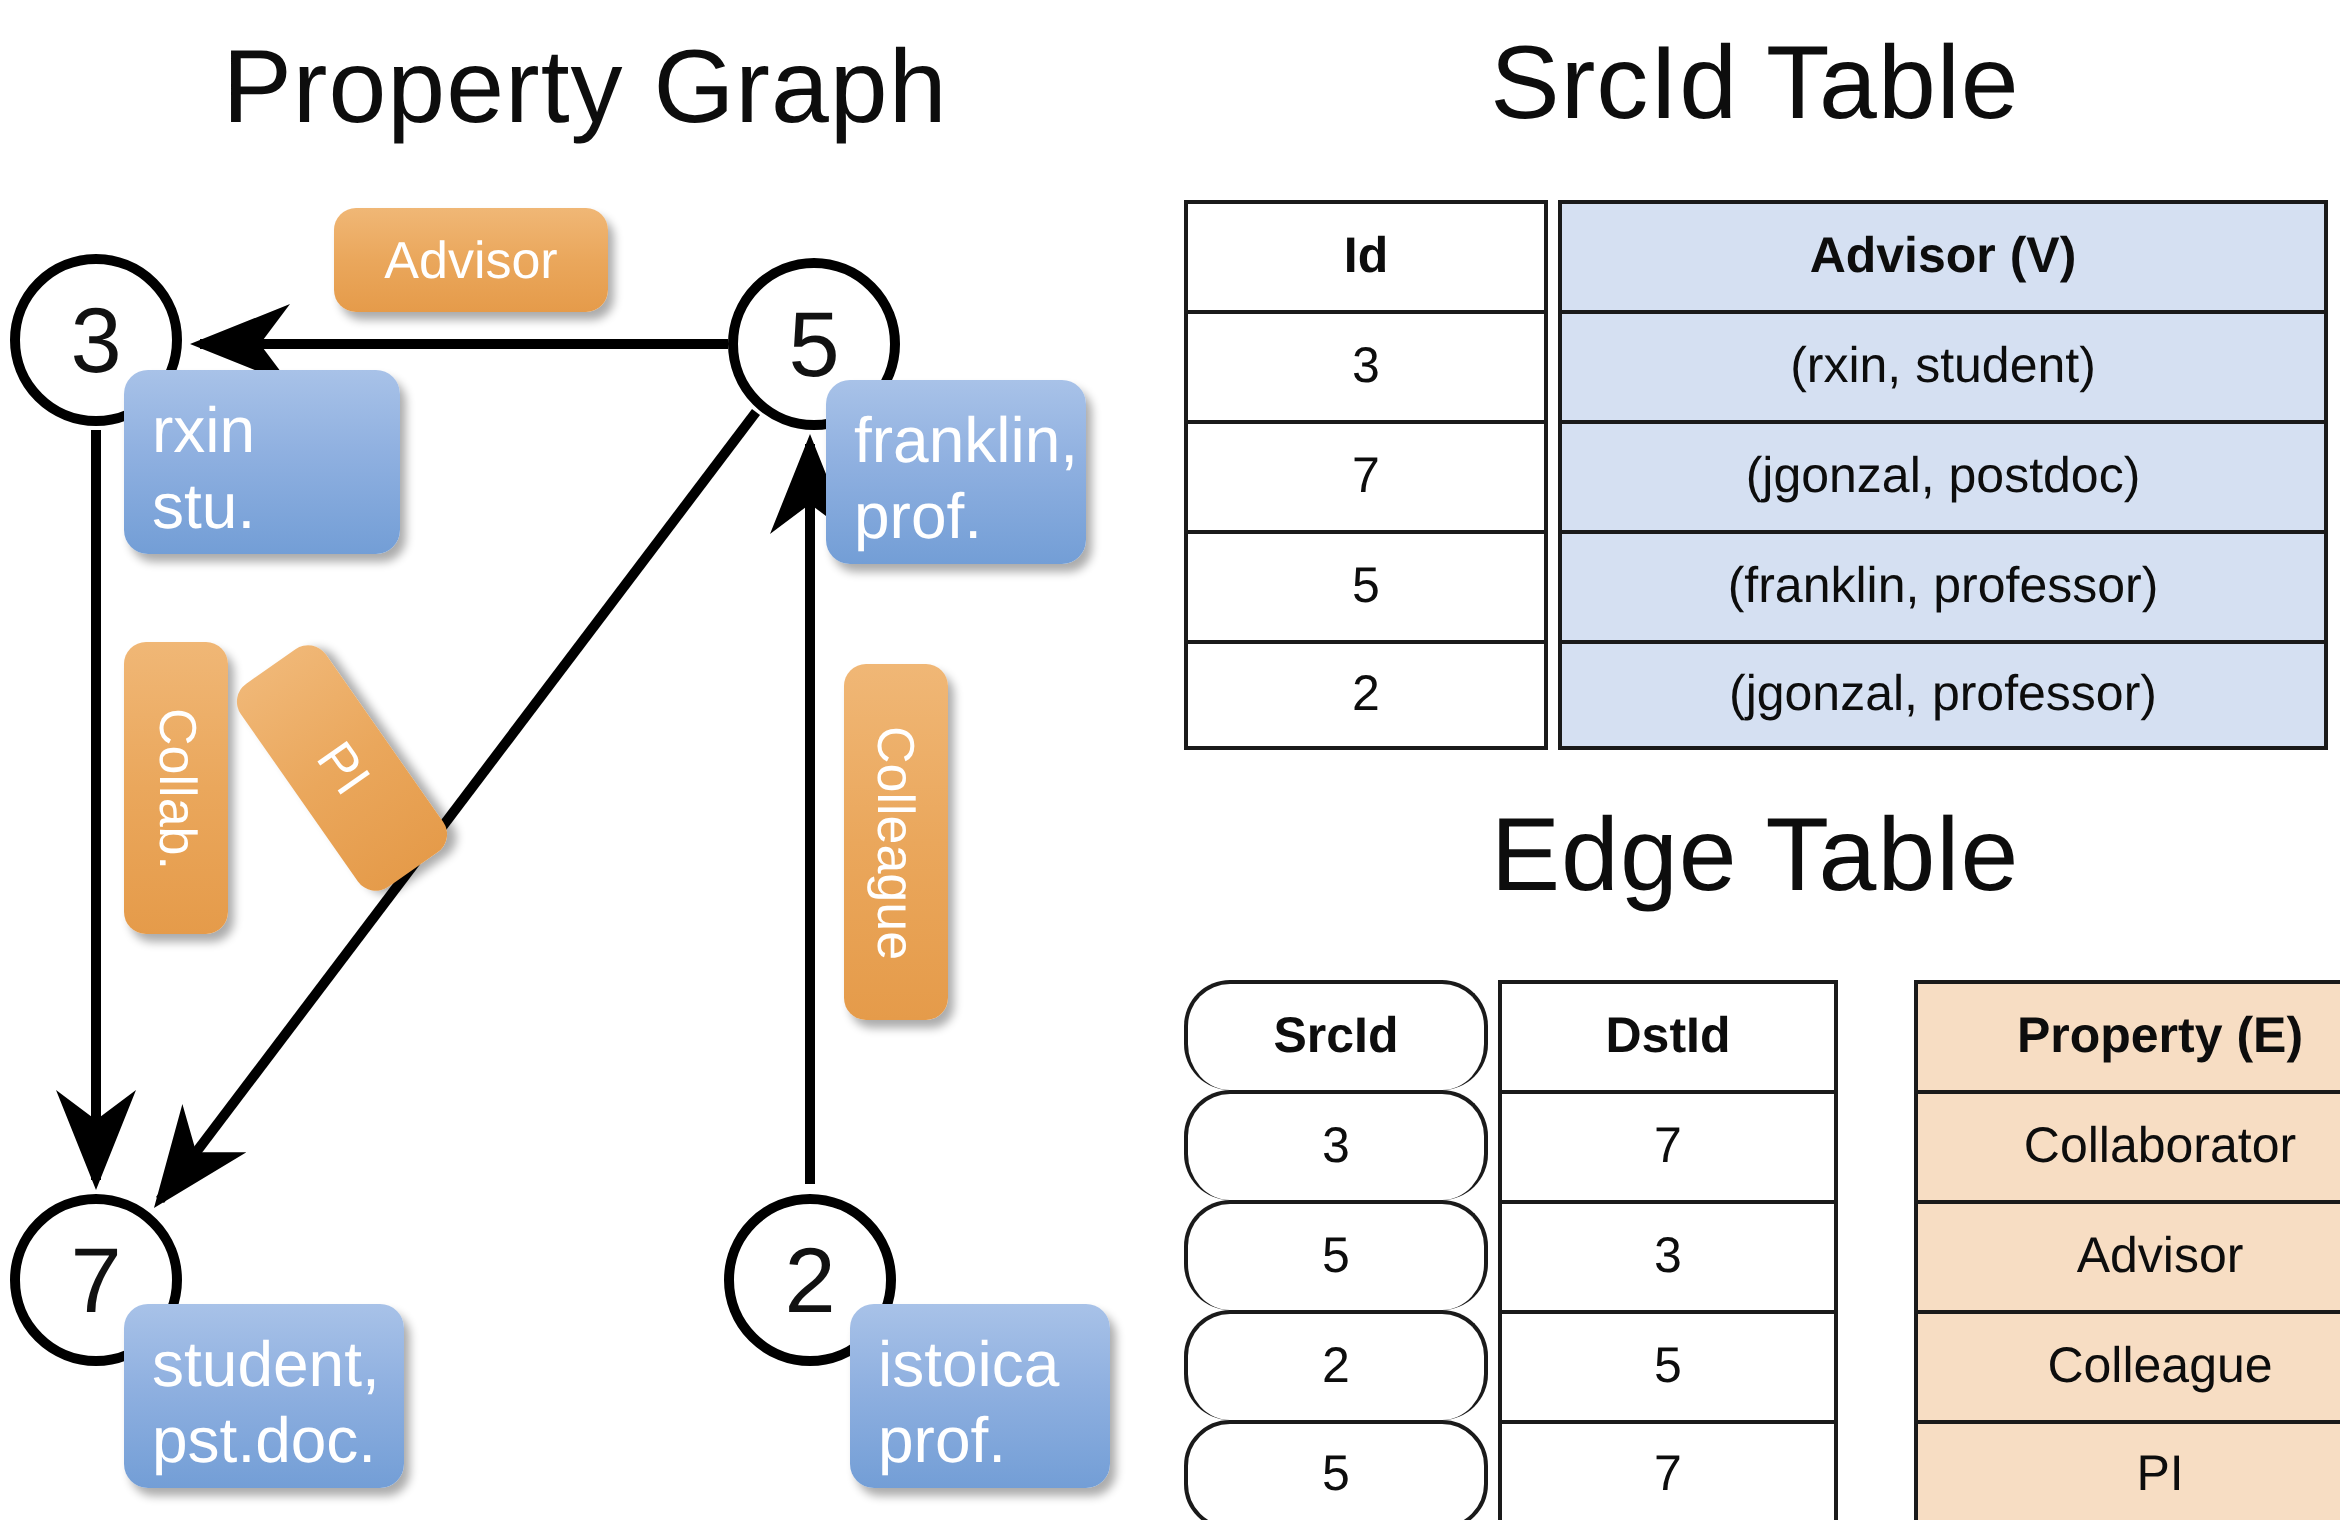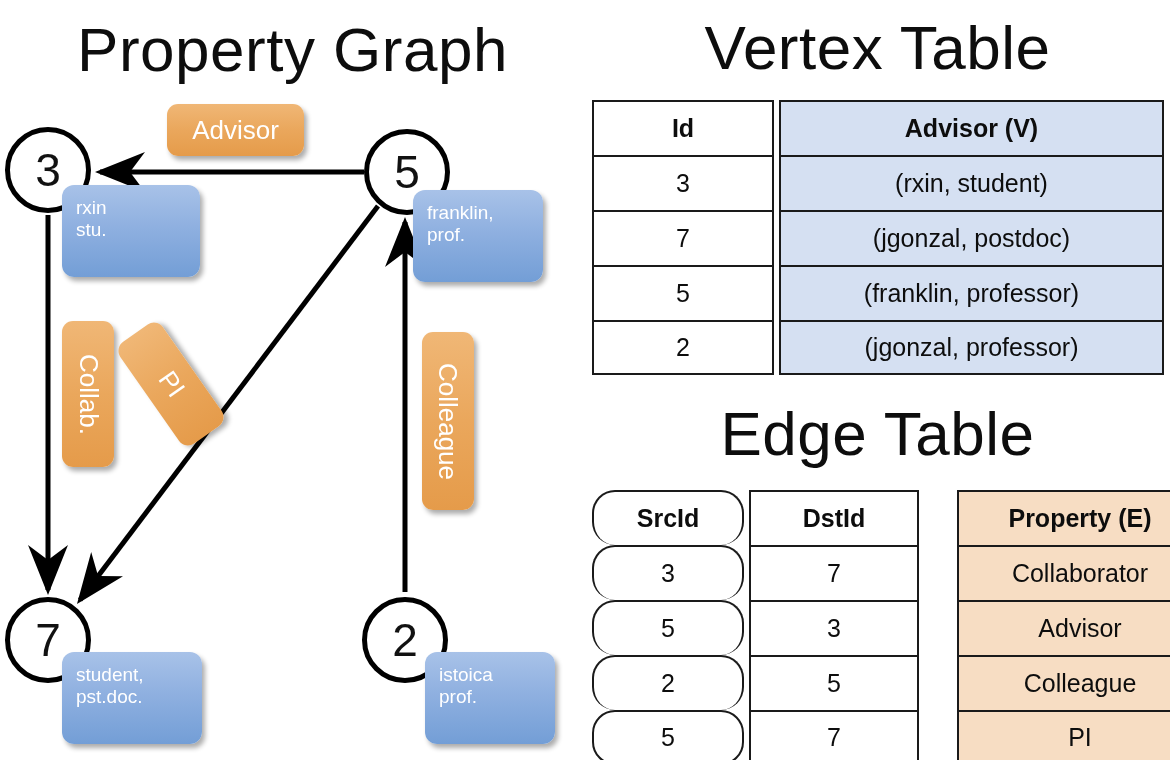--- a/index.html
+++ b/index.html
@@ -14,21 +14,21 @@
     overflow: hidden;
     font-family: "Liberation Sans", sans-serif;
     color: #000;
   }
 
   
   .title {
     position: absolute;
     font-family: "Liberation Sans", sans-serif;
     font-weight: 300;
-    font-size: 62px;
+    font-size: 52px;
     letter-spacing: 0.5px;
     color: #0d0d0d;
     white-space: nowrap;
     text-align: center;
   }
   #title-property-graph { left: 0px;   top: 14px;  width: 585px; }
   #title-vertex-table   { left: 585px; top: 12px;  width: 585px; }
   #title-edge-table     { left: 585px; top: 398px; width: 585px; }
 
   
@@ -60,21 +60,21 @@
   #vertex-7 { left: 5px;   top: 597px; }
   #vertex-2 { left: 362px; top: 597px; }
 
   
   .prop-box {
     position: absolute;
     border-radius: 12px;
     background: linear-gradient(180deg, #a8c2e8 0%, #8fb0e0 45%, #739ed6 100%);
     box-shadow: 3px 4px 5px rgba(0,0,0,0.33);
     color: #ffffff;
-    font-size: 19px;
+    font-size: 32px;
     font-weight: 300;
     line-height: 1.18;
     padding: 12px 0 0 14px;
     box-sizing: border-box;
     z-index: 5;
     font-family: "Liberation Sans", sans-serif;
   }
   #prop-rxin     { left: 62px;  top: 185px; width: 138px; height: 92px; }
   #prop-franklin { left: 413px; top: 190px; width: 130px; height: 92px; }
   #prop-jgonzal  { left: 62px;  top: 652px; width: 140px; height: 92px; }
@@ -143,21 +143,21 @@
 
   
   #edge-table-wrap .col-src .tcell  { width: 152px; height: 55px; border-radius: 23px; }
   #edge-table-wrap .col-dst .tcell  { width: 170px; height: 55px; }
   #edge-table-wrap .col-eprop .tcell{ width: 246px; height: 55px; }
 </style>
 </head>
 <body>
 
 <div class="title" id="title-property-graph">Property Graph</div>
-<div class="title" id="title-vertex-table">Vertex Table</div>
+<div class="title" id="title-vertex-table">SrcId Table</div>
 <div class="title" id="title-edge-table">Edge Table</div>
 
 <div id="graph-panel">
 
   <svg id="graph-svg" width="585" height="760">
     <defs>
       <marker id="arrowhead" markerWidth="10" markerHeight="8" refX="9" refY="4" orient="auto" markerUnits="strokeWidth">
         <path d="M0,0 L10,4 L0,8 L3,4 Z" fill="#000"></path>
       </marker>
     </defs>

